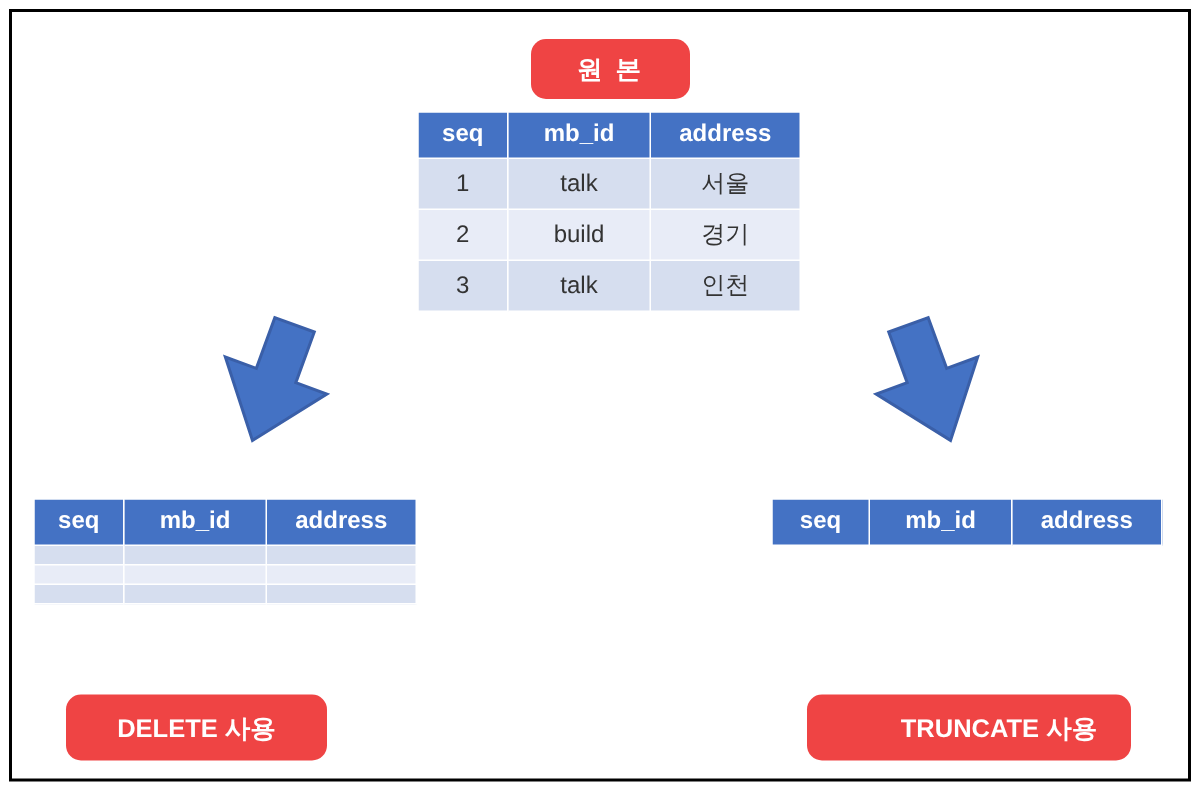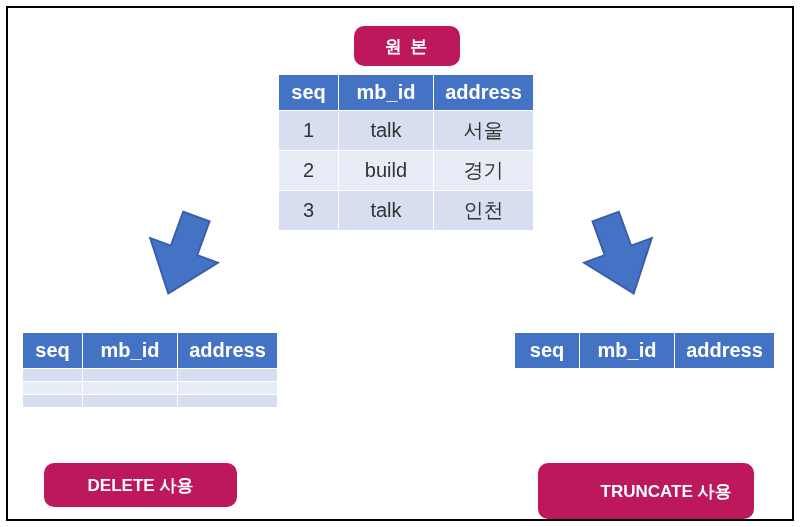--- a/index.html
+++ b/index.html
@@ -9,36 +9,36 @@
       width: 800px;
       height: 527px;
       position: relative;
     }
     .frame {
       position: absolute;
       top: 6px; left: 6px; right: 6px; bottom: 6px;
       border: 2px solid #000;
     }
     .label-box {
-      background: #be185d;
+      background: #ef4444;
       color: #fff;
       font-weight: bold;
       border-radius: 10px;
       text-align: right;
       position: absolute;
       display: flex;
       align-items: center;
       justify-content: center;
       font-size: 17px;
       letter-spacing: 2px;
     }
     .table {
       position: absolute;
       border-collapse: collapse;
-      font-size: 20px;
+      font-size: 16px;
     }
     .table th {
       background: #4472c4;
       color: #fff;
       font-weight: bold;
       padding: 6px 4px;
       border: 1px solid #fff;
       text-align: center;
     }
     .table td {
@@ -145,17 +145,17 @@
   <table class="table tbl-right" style="top:324px; left:506px;">
     <tbody>
         <tr>
       <th>seq</th>
       <th>mb_id</th>
       <th>address</th>
     </tr>
   </tbody>
     </table>
 
-  <div class="label-box" style="top:455px; left:36px; width:193px; height:44px; letter-spacing:0;">DELETE 사용</div>
+  <div class="label-box" style="top:455px; left:36px; width:174px; height:44px; letter-spacing:0;">DELETE 사용</div>
 
-  <div class="label-box" style="top:455px; left:530px; width:216px; height:56px; letter-spacing:0;padding-left:40px;">TRUNCATE 사용</div>
+  <div class="label-box" style="top:455px; left:530px; width:216px; height:44px; letter-spacing:0;padding-left:40px;">TRUNCATE 사용</div>
 
 </div>
 
 </body></html>

